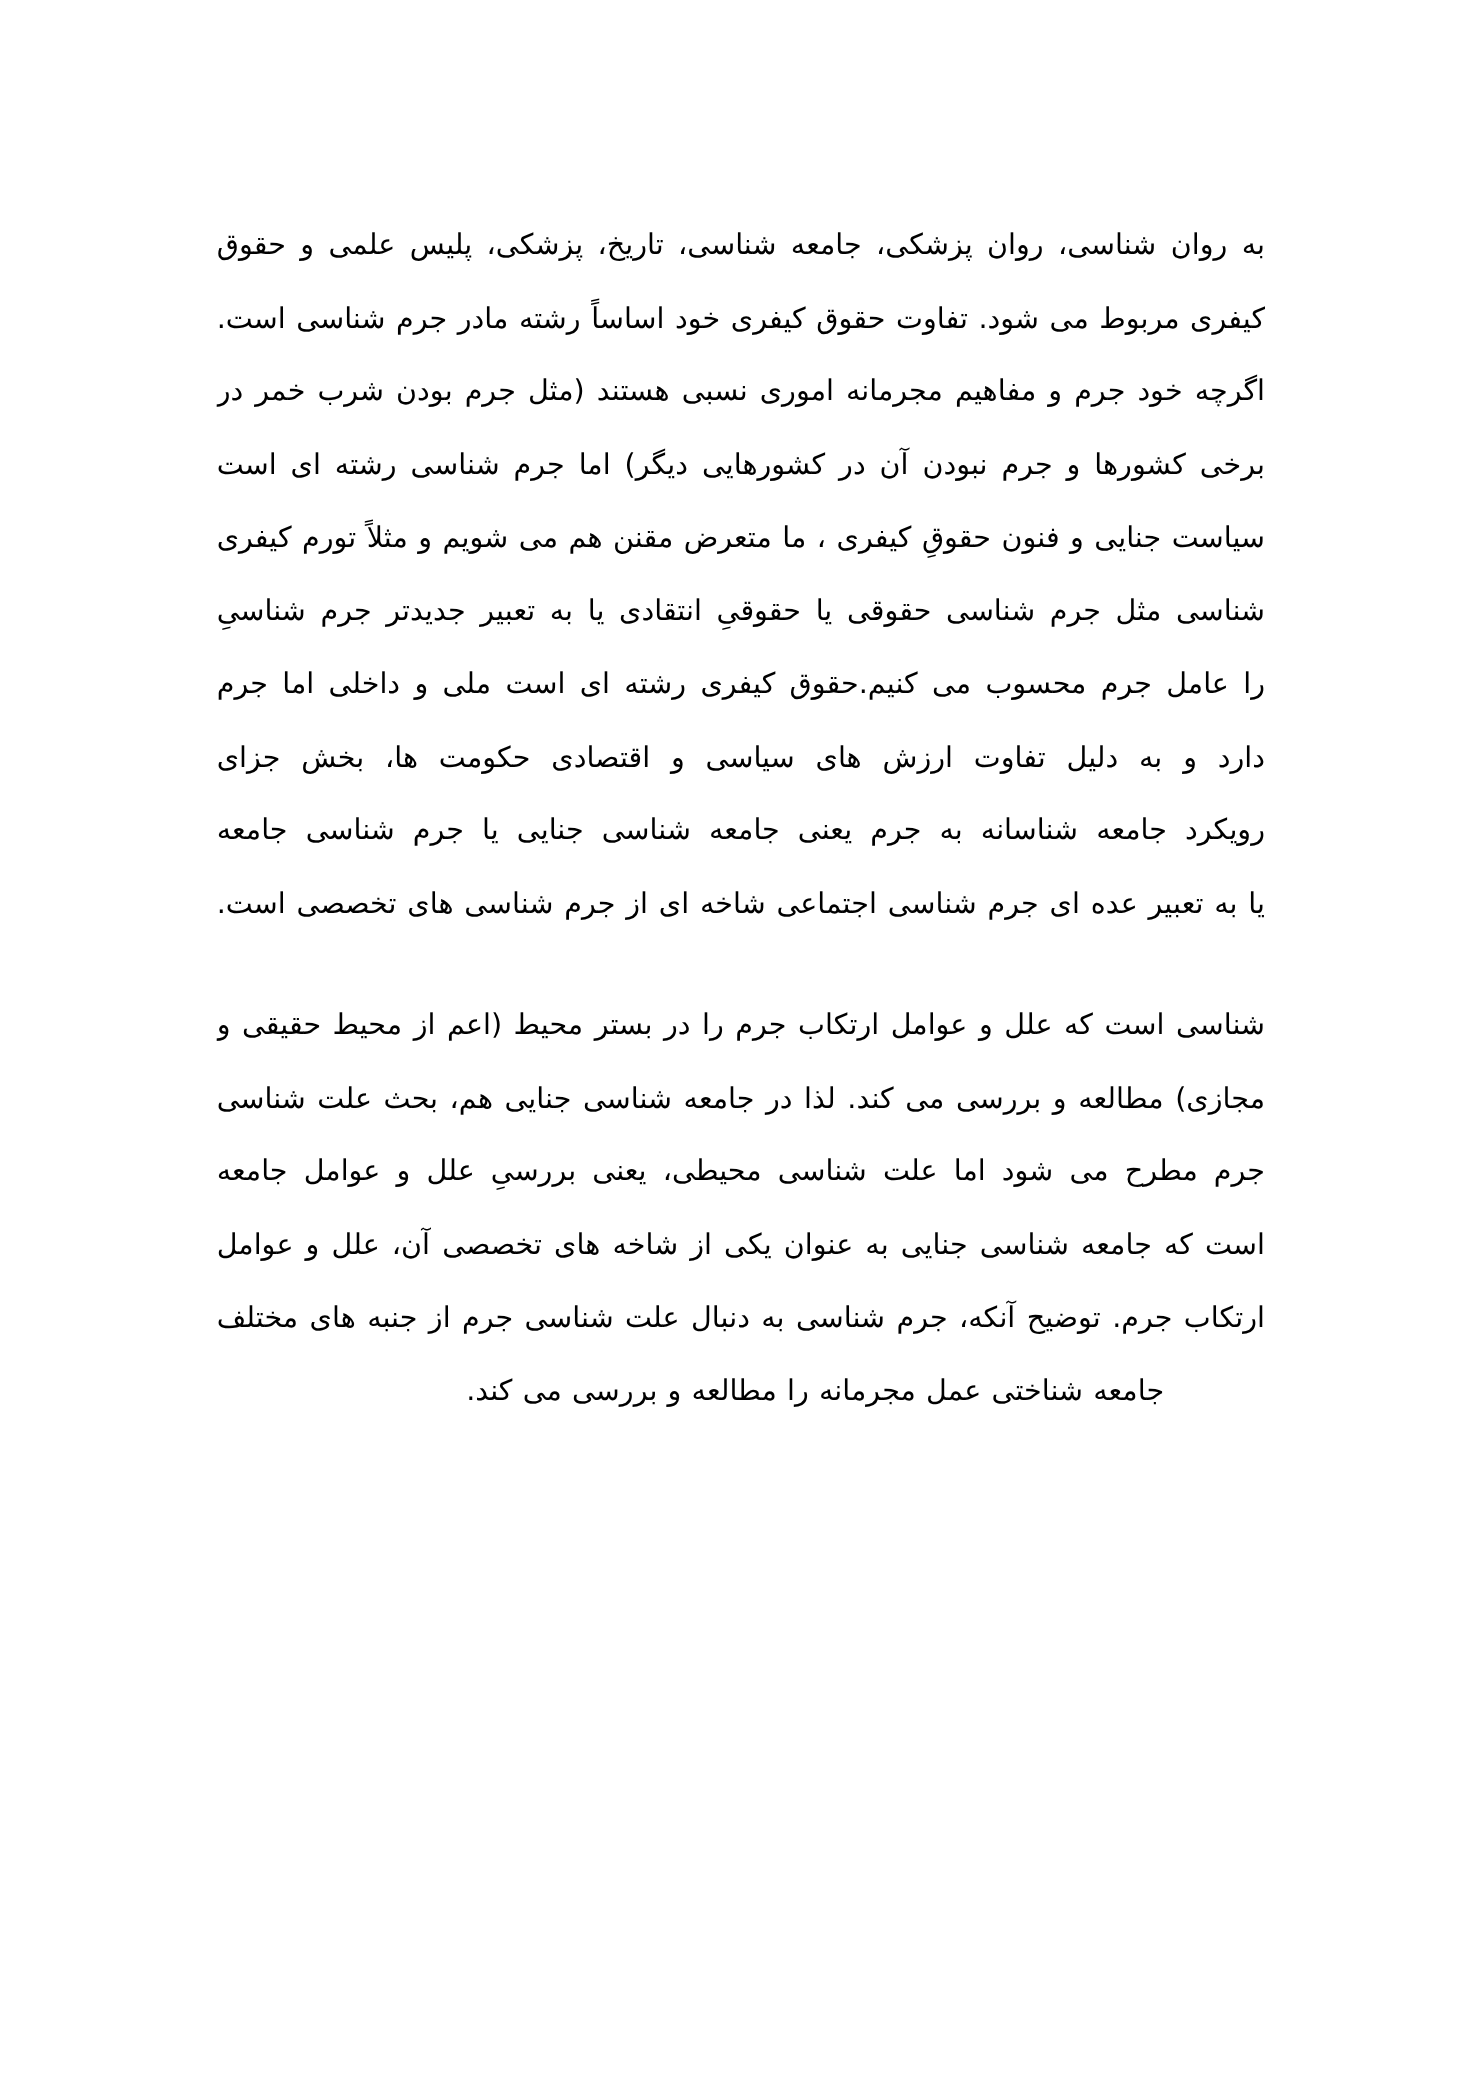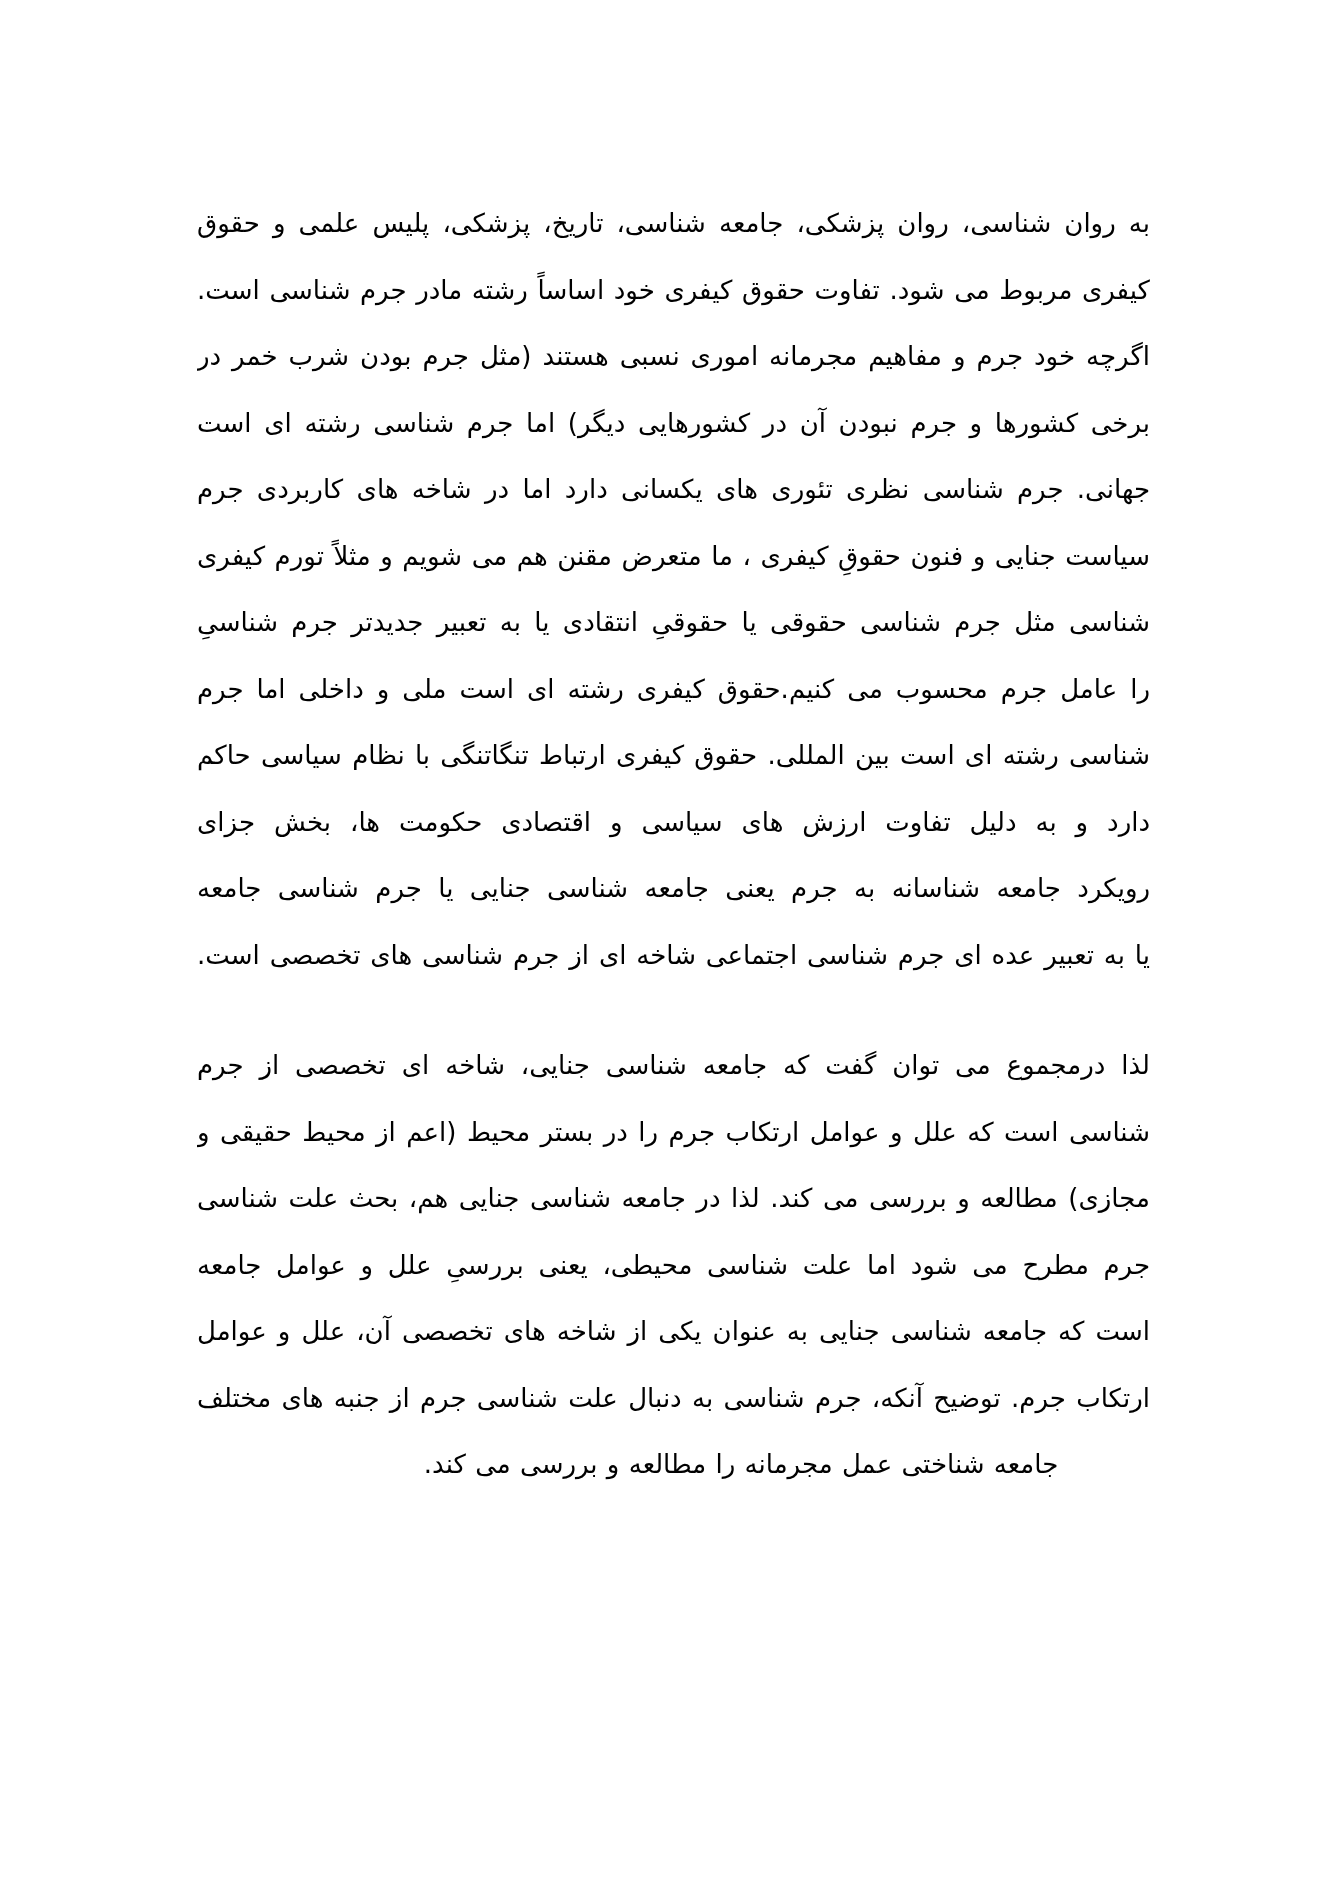--- a/index.html
+++ b/index.html
@@ -53,31 +53,28 @@
 </head>
 <body>
 
 <div class="page">
   <div class="text-block">
       <div class="para">
         <div class="line">به روان شناسی، روان پزشکی، جامعه شناسی، تاریخ، پزشکی، پلیس علمی و حقوق</div>
         <div class="line">کیفری مربوط می شود. تفاوت حقوق کیفری خود اساساً رشته مادر جرم شناسی است.</div>
         <div class="line">اگرچه خود جرم و مفاهیم مجرمانه اموری نسبی هستند (مثل جرم بودن شرب خمر در</div>
         <div class="line">برخی کشورها و جرم نبودن آن در کشورهایی دیگر) اما جرم شناسی رشته ای است</div>
-        <div class="line">جهانی. جرم شناسی نظری تئوری های یکسانی دارد اما در شاخه های کاربردی جرم</div>
         <div class="line">سیاست جنایی و فنون حقوقِ کیفری ، ما متعرض مقنن هم می شویم و مثلاً تورم کیفری</div>
         <div class="line">شناسی مثل جرم شناسی حقوقی یا حقوقیِ انتقادی یا به تعبیر جدیدتر جرم شناسیِ</div>
         <div class="line">را عامل جرم محسوب می کنیم.حقوق کیفری رشته ای است ملی و داخلی اما جرم</div>
-        <div class="line">شناسی رشته ای است بین المللی. حقوق کیفری ارتباط تنگاتنگی با نظام سیاسی حاکم</div>
         <div class="line">دارد و به دلیل تفاوت ارزش های سیاسی و اقتصادی حکومت ها، بخش جزای</div>
         <div class="line">رویکرد جامعه شناسانه به جرم یعنی جامعه شناسی جنایی یا جرم شناسی جامعه شناختی</div>
         <div class="line">یا به تعبیر عده ای جرم شناسی اجتماعی شاخه ای از جرم شناسی های تخصصی است.</div>
       </div>
       <div class="para">
-        <div class="line">لذا درمجموع می توان  گفت که جامعه شناسی  جنایی، شاخه ای تخصصی از جرم</div>
         <div class="line">شناسی است که علل و عوامل ارتکاب جرم را در بستر محیط (اعم از محیط حقیقی و</div>
         <div class="line">مجازی) مطالعه و بررسی می کند. لذا در جامعه شناسی  جنایی هم، بحث علت شناسی</div>
         <div class="line">جرم مطرح می شود اما علت شناسی محیطی، یعنی بررسیِ علل و عوامل جامعه شناختی</div>
         <div class="line">است که جامعه شناسی  جنایی به عنوان یکی از شاخه های تخصصی آن، علل و عوامل</div>
         <div class="line">ارتکاب جرم. توضیح آنکه، جرم شناسی به دنبال علت شناسی جرم از جنبه های مختلف</div>
         <div class="line last-center">جامعه شناختی عمل مجرمانه را مطالعه و بررسی می کند.</div>
       </div>
     </div>
 </div>
 

